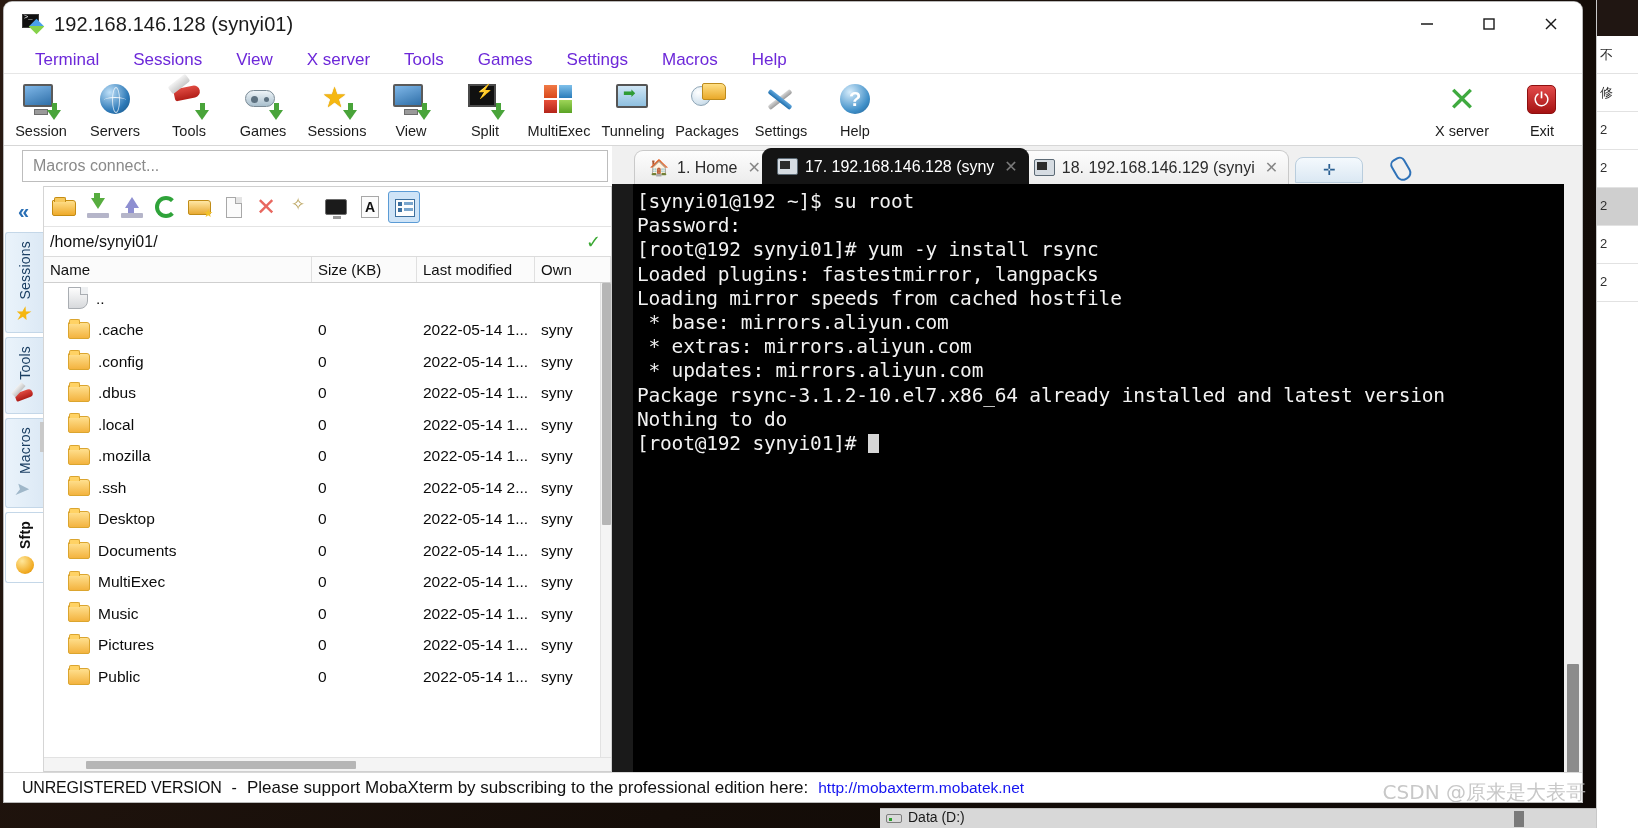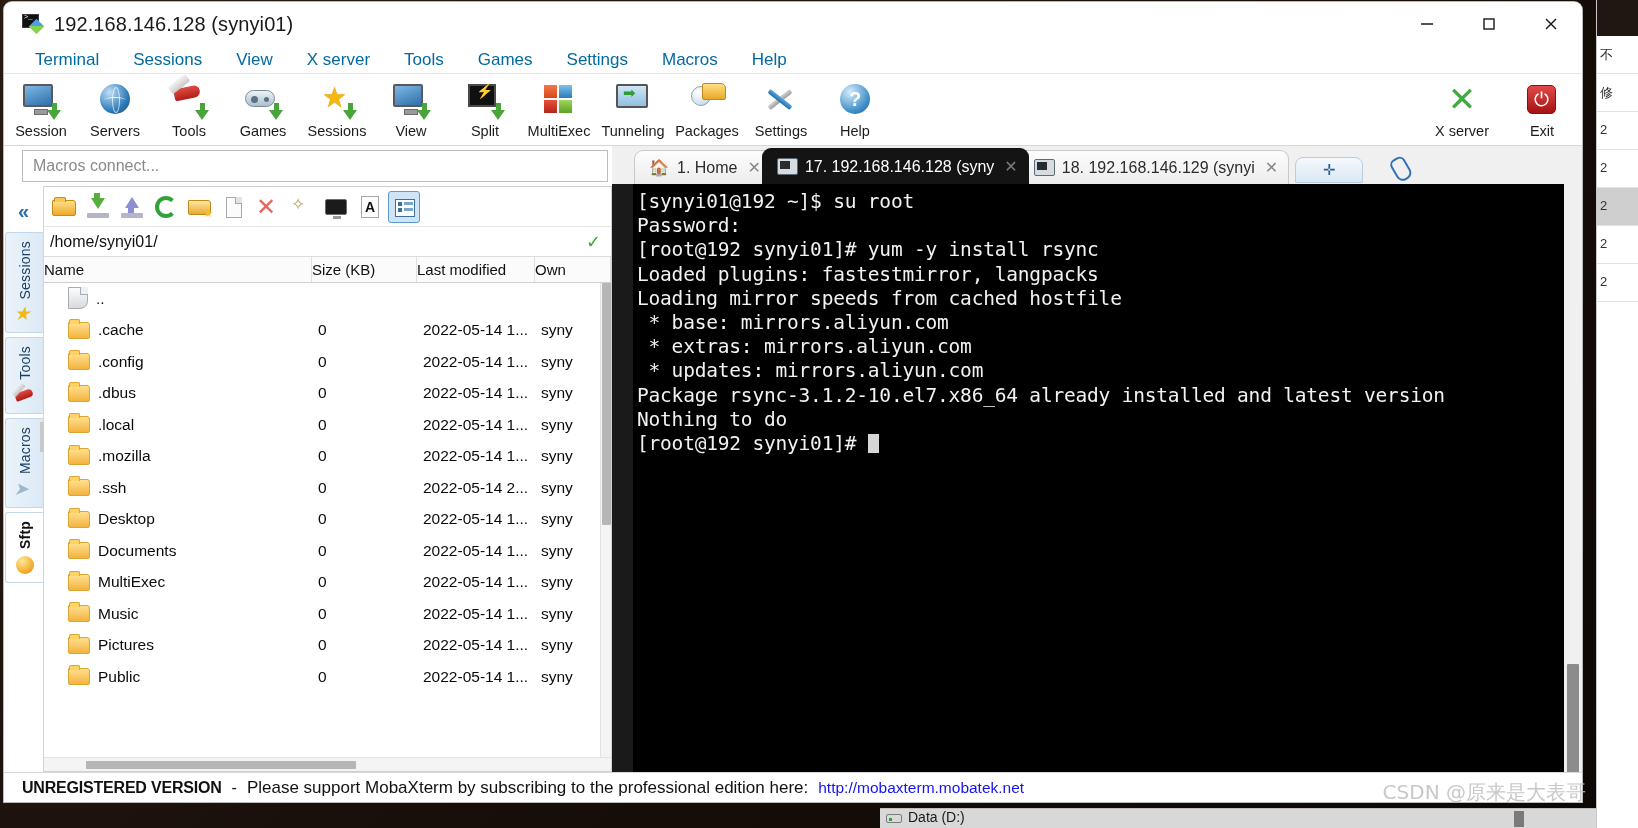--- a/index.html
+++ b/index.html
@@ -78,21 +78,21 @@
     cursor: default;
   }
   .wbtn svg { display: block; }
 
   
   #menubar {
     height: 28px; background: #ffffff; display: flex; align-items: center;
     padding-left: 14px; border-bottom: 1px solid #e6e6e6;
   }
   #menubar .mi {
-    font-size: 17px; color: #0369a1; padding: 0 17px; line-height: 28px; cursor: default;
+    font-size: 17px; color: #6d28d9; padding: 0 17px; line-height: 28px; cursor: default;
   }
 
   
   #toolbar {
     height: 72px; background: #ffffff; position: relative;
     border-bottom: 1px solid #d7d7d7;
     display: flex; align-items: flex-start; padding-top: 4px;
   }
   .tbtn {
     width: 74px; display: flex; flex-direction: column; align-items: center; cursor: default;
@@ -352,21 +352,21 @@
   }
   #sftp-path {
     flex: 1; font-size: 16px; color: #101010; padding-left: 6px;
   }
   #path-check { color: #3aa832; font-size: 18px; padding-right: 10px; }
 
   #sftp-head {
     height: 26px; display: flex; border-bottom: 1px solid #cfcfcf;
     background: #fbfbfb; font-size: 15px; color: #101010;
   }
-  #sftp-head .c { line-height: 25px; border-right: 1px solid #e0e0e0; overflow: hidden; white-space: nowrap;}
+  #sftp-head .c { padding-left: 6px; line-height: 25px; border-right: 1px solid #e0e0e0; overflow: hidden; white-space: nowrap;}
   .col-name { width: 268px; flex: none; }
   .col-size { width: 105px; flex: none; }
   .col-mod  { width: 118px; flex: none; }
   .col-own  { flex: 1; }
 
   #sftp-list { flex: 1; overflow: hidden; position: relative; background: #ffffff; }
   .frow { height: 31.5px; display: flex; align-items: center; font-size: 15.5px; color: #0b0b0b; }
   .frow .fn { width: 268px; flex: none; display: flex; align-items: center; padding-left: 24px; }
   .frow .fsz { width: 105px; flex: none; padding-left: 6px; }
   .frow .fmd { width: 118px; flex: none; padding-left: 6px; }
@@ -473,21 +473,21 @@
   }
   #term-vscroll .thumb {
     position: absolute; left: 3px; top: 480px; width: 12px; height: 180px; background: #8c8c8c; border-radius: 1px;
   }
 
   
   #statusbar {
     height: 30px; background: #ffffff; border-top: 1px solid #d8d8d8;
     display: flex; align-items: center; padding-left: 18px; font-size: 16px; color: #111111;
   }
-  #unreg { font-weight: bold; letter-spacing: -.2px; }
+  #unreg { font-weight: normal; letter-spacing: -.2px; }
   #unreg-dash { margin: 0 10px; }
   #unreg-msg { font-size: 17px; }
   #unreg-link { color: #1414f0; margin-left: 10px; font-size: 15.5px; }
 
   
   #watermark {
     position: absolute; right: 52px; bottom: 22px; font-size: 20px; color: #c8c8c8;
     font-family: "DejaVu Sans", sans-serif; white-space: nowrap;
   }
 </style>

